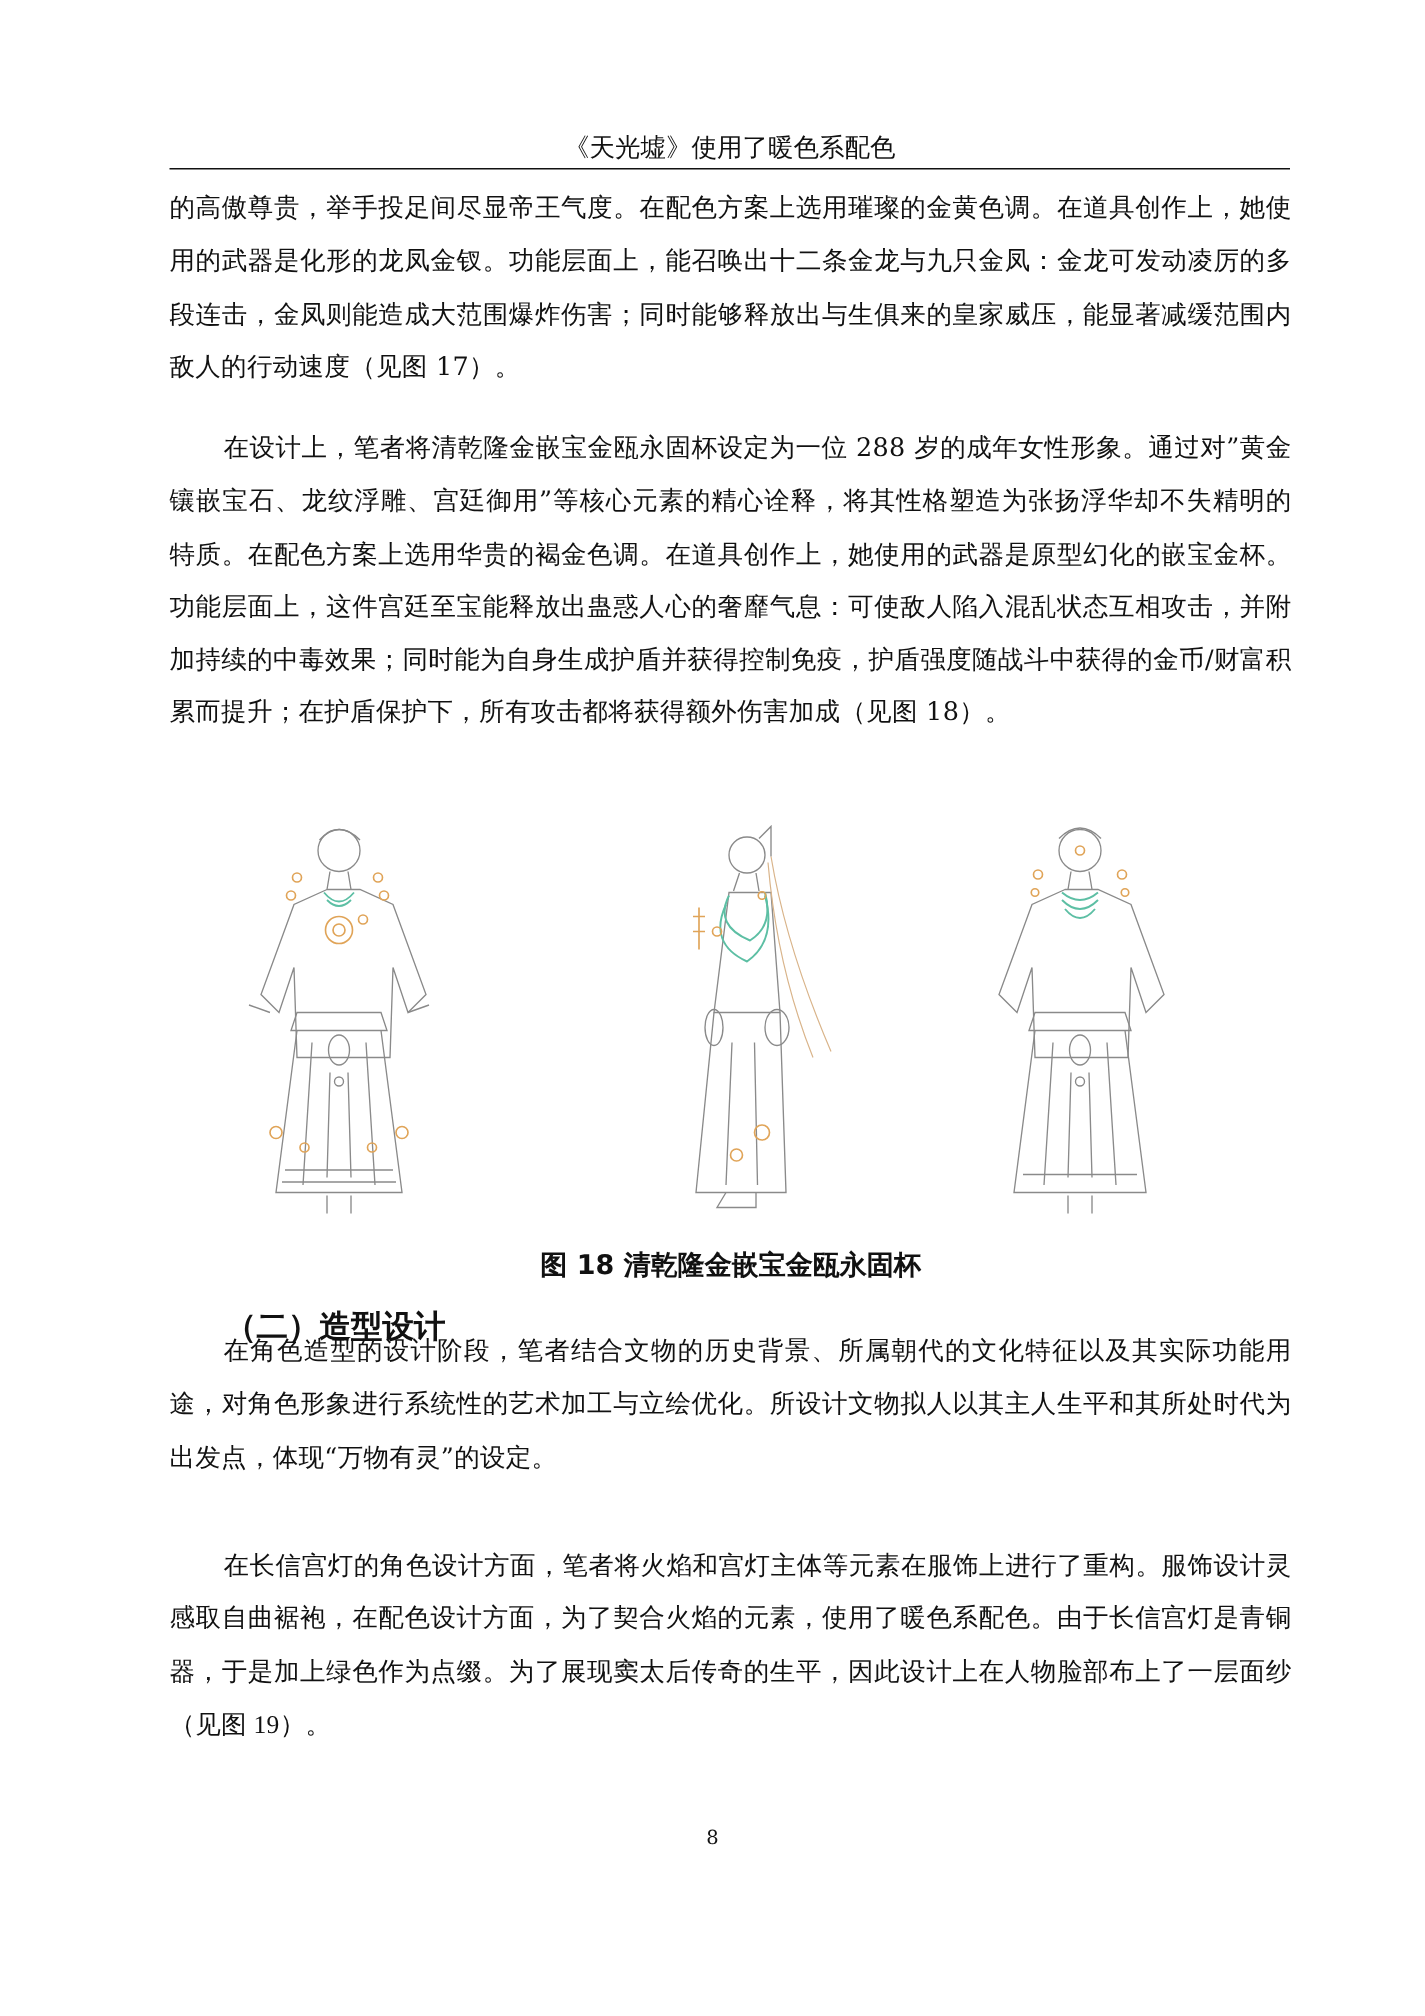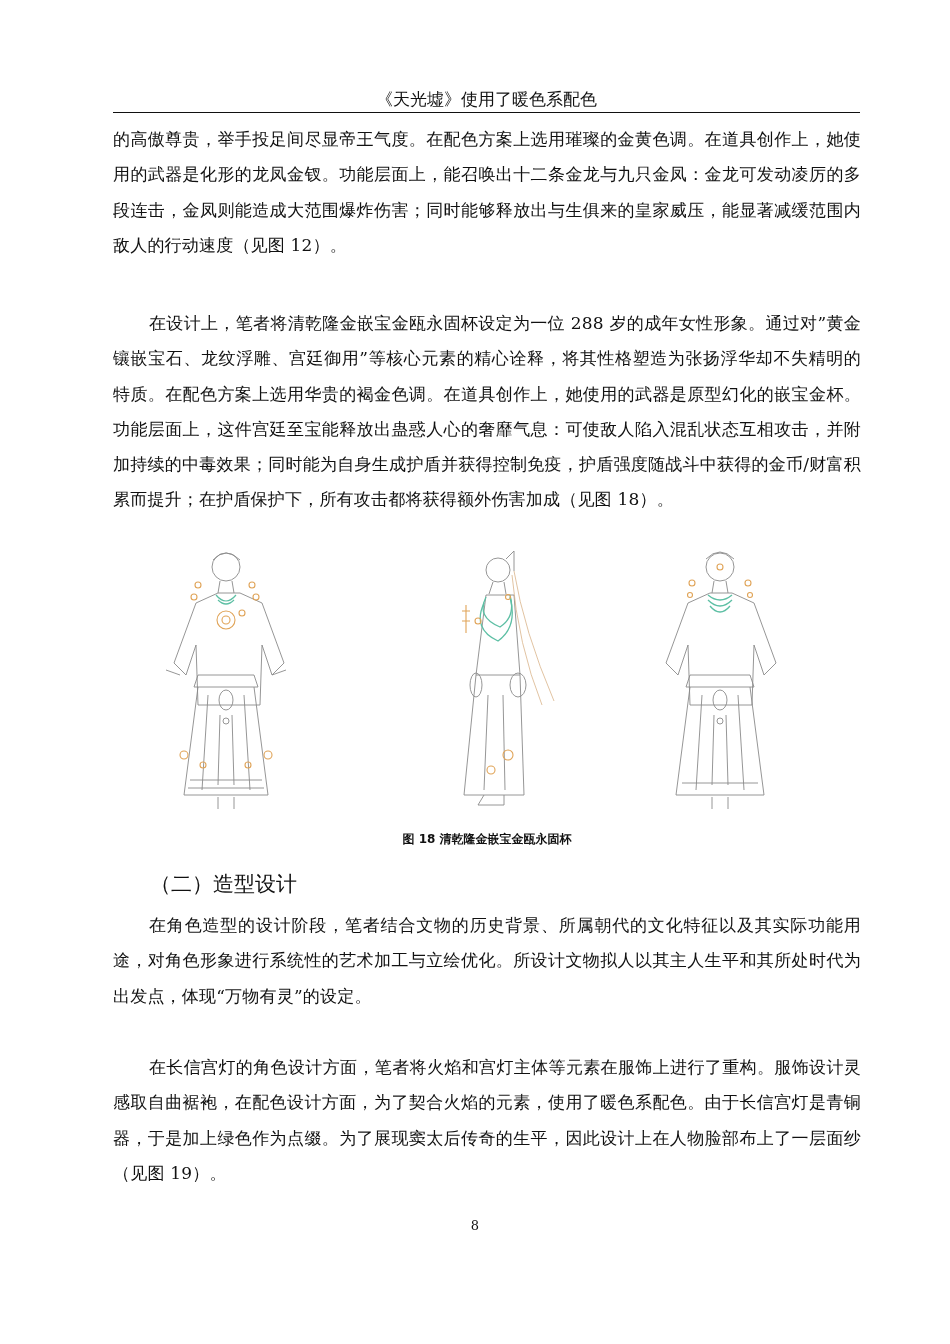--- a/index.html
+++ b/index.html
@@ -3,38 +3,38 @@
   <meta charset="utf-8">
   <style>
     html, body { margin: 0; padding: 0; background: #ffffff; }
     body { width: 950px; height: 1344px; position: relative; overflow: hidden;
            font-family: "DejaVu Serif", "Liberation Serif", serif; color: #111; }
     .header { position: absolute; left: 113px; top: 88px; width: 747px; height: 24px;
               border-bottom: 1.5px solid #111; text-align: center; }
     .header span { font-size: 17px; line-height: 22px; display: inline-block; }
     .para { position: absolute; left: 113px; width: 748px; font-size: 17px;
             line-height: 35.3px; text-align: justify; margin: 0; letter-spacing: 0.2px; }
-    .indent { text-indent: 36px; margin-top: 24px; }
+    .indent { text-indent: 36px; }
     .figure-row { position: absolute; left: 113px; top: 545px; width: 748px; height: 270px; }
     .fig { position: absolute; top: 0; height: 270px; }
     .caption { position: absolute; left: 113px; top: 831px; width: 748px; text-align: center;
-               font-family: "DejaVu Sans", "Liberation Sans", sans-serif; font-size: 12px; font-weight: bold; }
+               font-family: "DejaVu Sans", "Liberation Sans", sans-serif; font-size: 18px; font-weight: bold; }
     .section-title { position: absolute; left: 150px; top: 870px; font-size: 21px;
-                     font-family: "DejaVu Sans", "Liberation Sans", sans-serif; font-weight: normal; }
+                     font-family: "DejaVu Sans", "Liberation Sans", sans-serif; font-weight: bold; }
     .page-num { position: absolute; left: 0; width: 950px; top: 1218px; text-align: center;
                 font-size: 13px; }
   </style>
 </head>
 <body>
 
 <div class="header">
   <span>《天光墟》使用了暖色系配色</span>
 </div>
 
-<p class="para" style="top:122px;">的高傲尊贵，举手投足间尽显帝王气度。在配色方案上选用璀璨的金黄色调。在道具创作上，她使用的武器是化形的龙凤金钗。功能层面上，能召唤出十二条金龙与九只金凤：金龙可发动凌厉的多段连击，金凤则能造成大范围爆炸伤害；同时能够释放出与生俱来的皇家威压，能显著减缓范围内敌人的行动速度（见图 12）。</p>
+<p class="para" style="top:122px;">的高傲尊贵，举手投足间尽显帝王气度。在配色方案上选用璀璨的金黄色调。在道具创作上，她使用的武器是化形的龙凤金钗。功能层面上，能召唤出十二条金龙与九只金凤：金龙可发动凌厉的多段连击，金凤则能造成大范围爆炸伤害；同时能够释放出与生俱来的皇家威压，能显著减缓范围内敌人的行动速度（见图 17）。</p>
 <p class="para indent" style="top:282px;">在设计上，笔者将清乾隆金嵌宝金瓯永固杯设定为一位 288 岁的成年女性形象。通过对”黄金镶嵌宝石、龙纹浮雕、宫廷御用”等核心元素的精心诠释，将其性格塑造为张扬浮华却不失精明的特质。在配色方案上选用华贵的褐金色调。在道具创作上，她使用的武器是原型幻化的嵌宝金杯。功能层面上，这件宫廷至宝能释放出蛊惑人心的奢靡气息：可使敌人陷入混乱状态互相攻击，并附加持续的中毒效果；同时能为自身生成护盾并获得控制免疫，护盾强度随战斗中获得的金币/财富积累而提升；在护盾保护下，所有攻击都将获得额外伤害加成（见图 18）。</p>
 
 <div class="figure-row">
 
   <svg class="fig" style="left:45px;width:200px;" viewBox="0 0 200 270">
     <g fill="none" stroke="#8a8a8a" stroke-width="0.9">
       <circle cx="68" cy="22" r="14"></circle>
       <path d="M55 15 q13 -14 27 0"></path>
       <path d="M62 36 l-2 12 M74 36 l2 12"></path>
       <path d="M60 48 l-22 10 l-22 60 l12 12 l10 -30 l2 60 l62 0 l2 -60 l10 30 l12 -12 l-22 -60 l-22 -10z"></path>
@@ -121,15 +121,15 @@
       <circle cx="70" cy="22" r="3"></circle>
     </g>
   </svg>
 </div>
 
 <div class="caption">图 18  清乾隆金嵌宝金瓯永固杯</div>
 
 <div class="section-title">（二）造型设计</div>
 
 <p class="para indent" style="top:884px;">在角色造型的设计阶段，笔者结合文物的历史背景、所属朝代的文化特征以及其实际功能用途，对角色形象进行系统性的艺术加工与立绘优化。所设计文物拟人以其主人生平和其所处时代为出发点，体现“万物有灵”的设定。</p>
-<p class="para indent" style="top:1026px;">在长信宫灯的角色设计方面，笔者将火焰和宫灯主体等元素在服饰上进行了重构。服饰设计灵感取自曲裾袍，在配色设计方面，为了契合火焰的元素，使用了暖色系配色。由于长信宫灯是青铜器，于是加上绿色作为点缀。为了展现窦太后传奇的生平，因此设计上在人物脸部布上了一层面纱（见图 19）。</p>
+<p class="para indent" style="top:1026px;font-family:Liberation Serif, serif;">在长信宫灯的角色设计方面，笔者将火焰和宫灯主体等元素在服饰上进行了重构。服饰设计灵感取自曲裾袍，在配色设计方面，为了契合火焰的元素，使用了暖色系配色。由于长信宫灯是青铜器，于是加上绿色作为点缀。为了展现窦太后传奇的生平，因此设计上在人物脸部布上了一层面纱（见图 19）。</p>
 
 <div class="page-num">8</div>
 
 </body></html>

